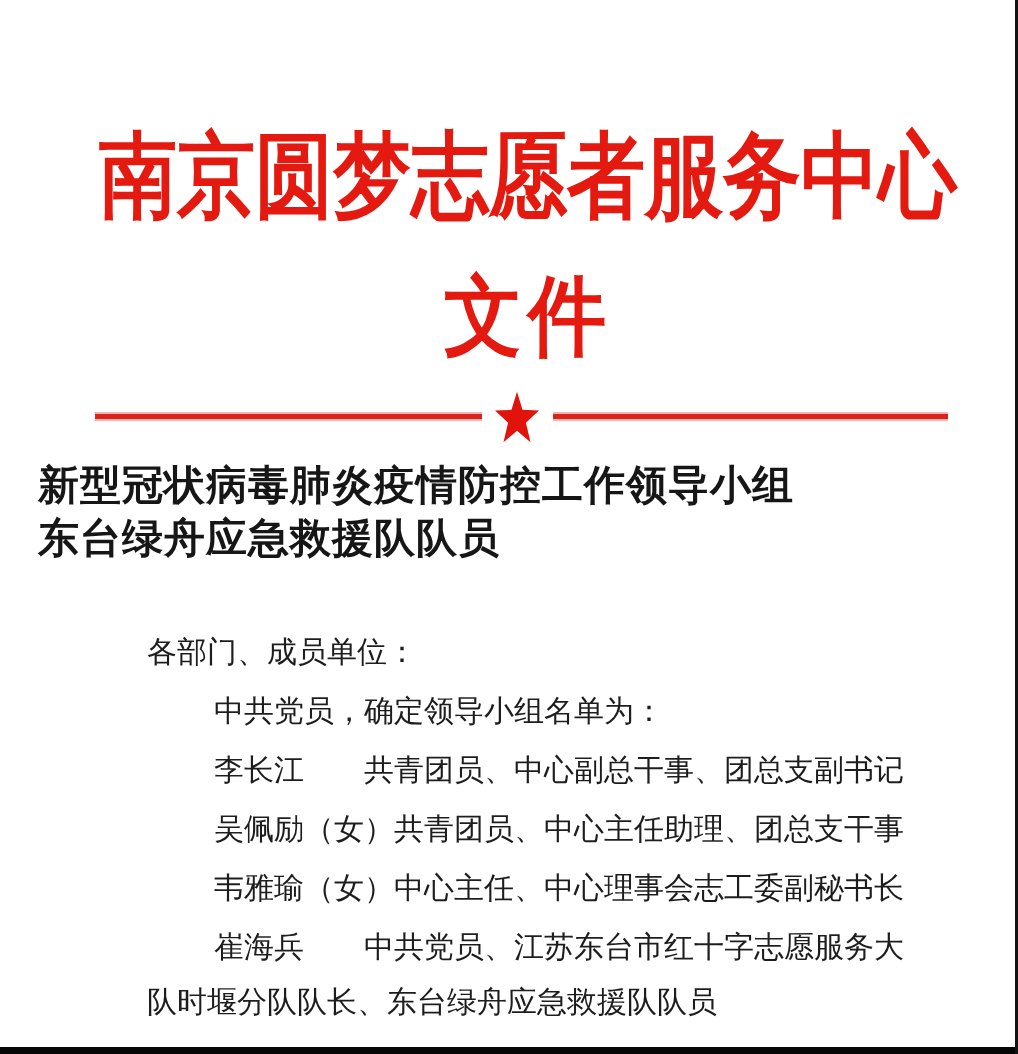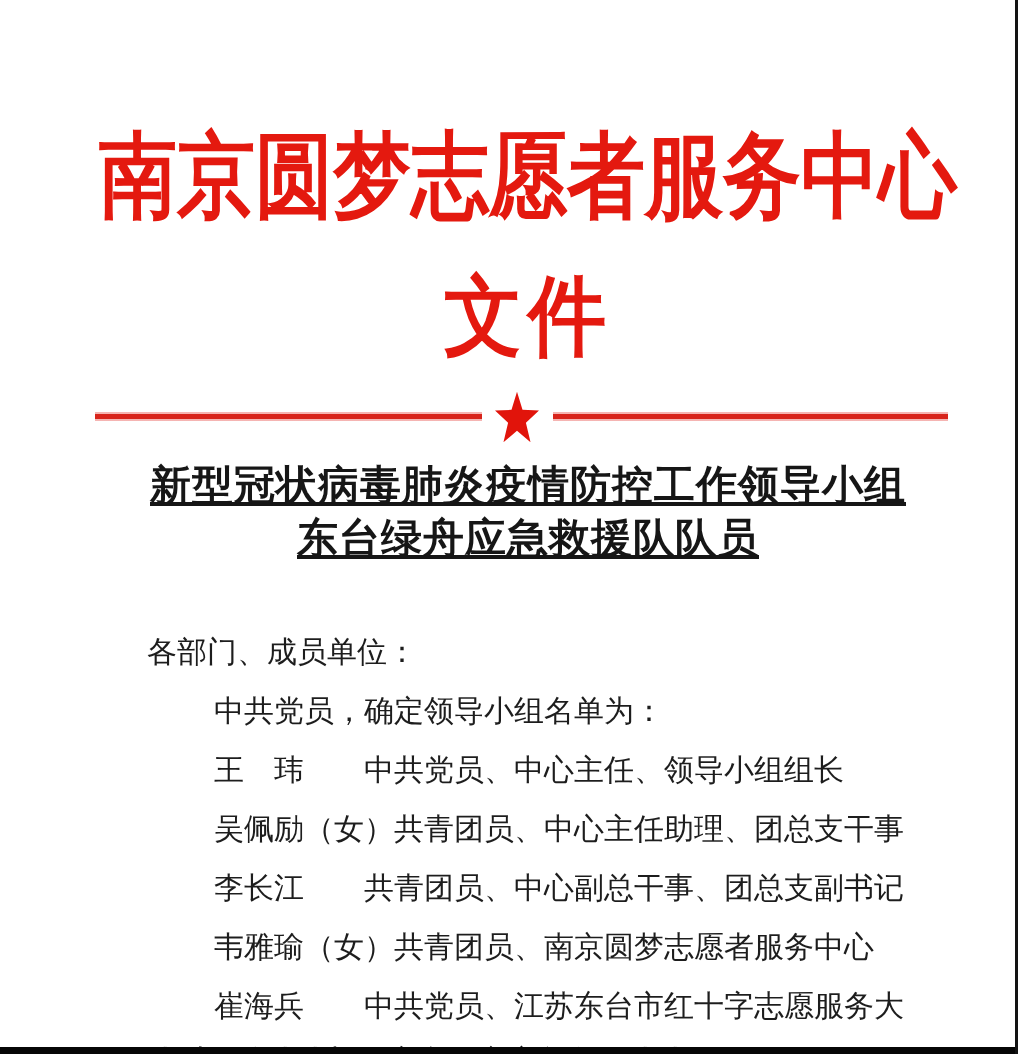--- a/index.html
+++ b/index.html
@@ -37,23 +37,23 @@
       #d8241b 18%, #d8241b 82%,
       rgba(233,90,85,0.45) 82%, rgba(233,90,85,0.45) 100%);
   }
   .rule-left  { left: 95px;  width: 387px; }
   .rule-right { left: 553px; width: 395px; }
   .star { position: absolute; left: 495px; top: 389px; width: 44px; height: 56px; }
 
   
   .doc-title {
     position: absolute; top: 459px; left: 38px; width: 980px;
-    text-align: center;
+    text-align: left;
     font-size: 41px; font-weight: 700; line-height: 53px;
-    color: #161616; letter-spacing: 1px; text-decoration: underline;
+    color: #161616; letter-spacing: 1px;
   }
   .doc-title p { margin: 0; }
 
   
   .doc-body {
     position: absolute; top: 620px; left: 143px; width: 767px;
     font-size: 30px; line-height: 55px; color: #1d1d1d;
     text-align: left;
   }
   .doc-body p { margin: 4px; }
@@ -89,24 +89,23 @@
 
   <div class="doc-title">
     <p>新型冠状病毒肺炎疫情防控工作领导小组</p>
     <p>东台绿舟应急救援队队员</p>
   </div>
 
   <div class="doc-body">
     <p>各部门、成员单位：</p>
     <p class="indent">中共党员，确定领导小组名单为：</p>
     <div id="members">
-        <p class="member-row indent"><span>王　玮　　</span><span>中共党员、中心主任、领导小组组长</span></p>
+        <p class="member-row indent"><span>李长江　　</span><span>共青团员、中心副总干事、团总支副书记</span></p>
         <p class="member-row indent"><span>吴佩励（女）</span><span>共青团员、中心主任助理、团总支干事</span></p>
-        <p class="member-row indent"><span>李长江　　</span><span>共青团员、中心副总干事、团总支副书记</span></p>
-        <p class="member-row indent"><span>韦雅瑜（女）</span><span>共青团员、南京圆梦志愿者服务中心</span></p>
+        <p class="member-row indent"><span>韦雅瑜（女）</span><span>中心主任、中心理事会志工委副秘书长</span></p>
         <p class="member-row indent"><span>崔海兵　　</span><span>中共党员、江苏东台市红十字志愿服务大队时堰分队队长、东台绿舟应急救援队队员</span></p>
       </div>
   </div>
 
   <div class="bottom-edge"></div>
   <div class="right-edge"></div>
 
 </div>
 
 </body></html>

